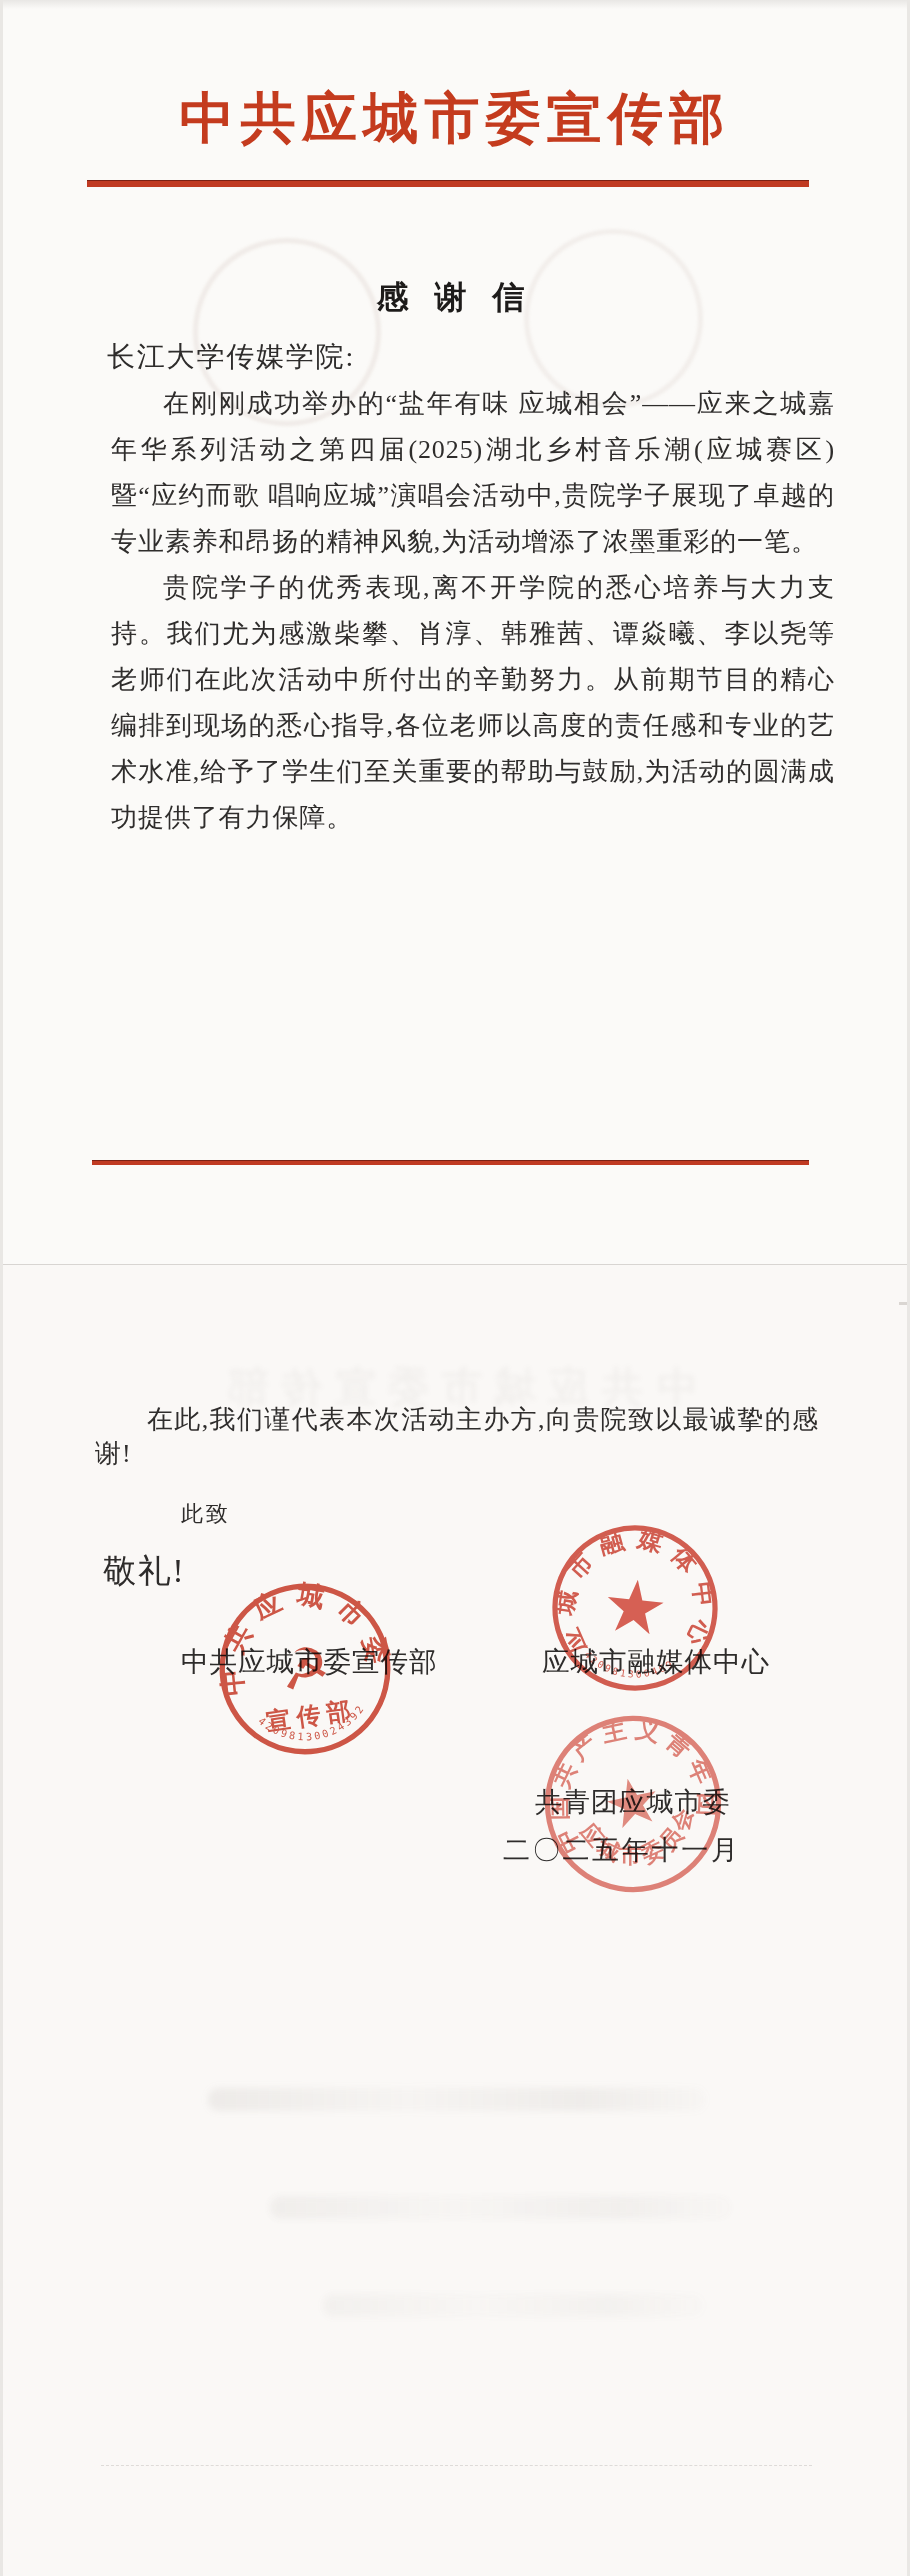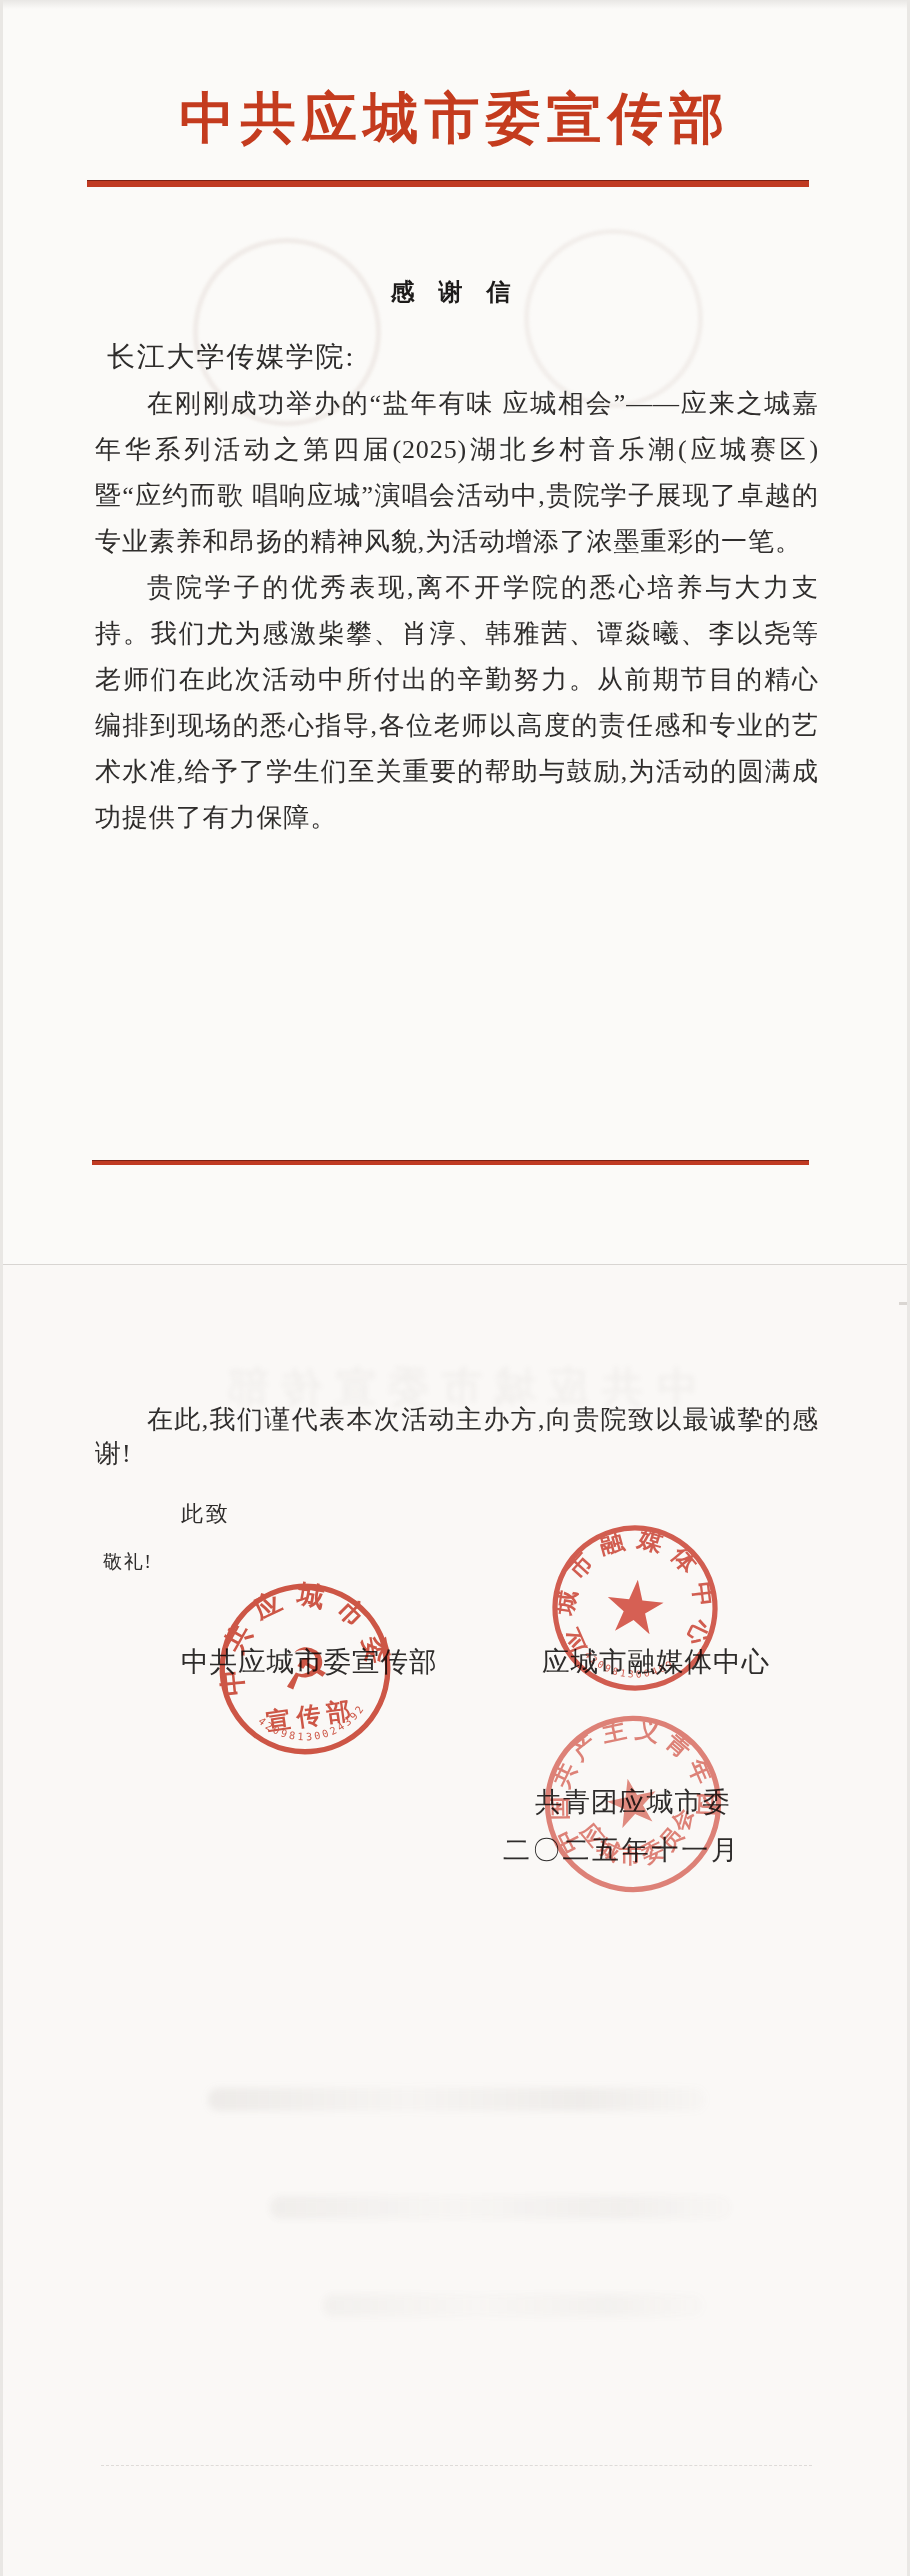--- a/index.html
+++ b/index.html
@@ -14,25 +14,25 @@
   
   .letterhead{
     position:absolute;top:82px;left:0;width:100%;text-align:center;
     font-size:55px;font-weight:bold;letter-spacing:6.2px;color:#c43b1e;white-space:nowrap;
   }
   .red-rule{position:absolute;height:6.2px;background:#c03a22;border-top:1.8px solid #7c2114;}
   .rule-top{top:180px;left:84px;width:722px;}
   .rule-bottom{top:1160px;left:89px;width:717px;height:4.4px;}
   .doc-title{
     position:absolute;top:276px;left:0;width:100%;text-align:center;
-    font-size:24px;font-weight:bold;letter-spacing:9px;color:#1d1b1a;
+    font-size:32px;font-weight:bold;letter-spacing:9px;color:#1d1b1a;
   }
   .salutation{position:absolute;top:338px;left:104px;font-size:28px;letter-spacing:1.8px;}
   .body-block{
-    position:absolute;top:381px;left:92px;width:724px;
+    position:absolute;top:381px;left:108px;width:724px;
     font-size:26px;line-height:46px;text-align:justify;letter-spacing:0.9px;color:#2f2d2c;
   }
   .body-block p{margin:0;text-indent:2em;}
   .ghost-ring{position:absolute;border:5.3px solid rgba(185,160,150,.16);border-radius:50%;
     filter:blur(1.8px);}
   .ghost-ring.g1{left:190px;top:238px;width:178px;height:178px;}
   .ghost-ring.g2{left:521px;top:229px;width:169px;height:169px;border-color:rgba(185,160,150,.12);}
   
   .page-split{position:absolute;top:1264px;left:0;width:911px;height:0.9px;background:#d8d5d2;}
   .page2-bg{position:absolute;top:1265px;left:0;width:911px;height:1311px;background:#faf8f6;}
@@ -42,21 +42,21 @@
     position:absolute;top:1360px;left:0;width:100%;text-align:center;
     font-size:41px;font-weight:bold;letter-spacing:12.4px;color:#8c8782;
     transform:scaleX(-1);opacity:.07;filter:blur(2.7px);white-space:nowrap;
   }
   .p2-paragraph{
     position:absolute;top:1403px;left:92px;width:724px;
     font-size:26px;line-height:34px;text-align:justify;letter-spacing:0.9px;color:#2f2d2c;
   }
   .p2-paragraph p{margin:0;text-indent:2em;}
   .closing{position:absolute;top:1499px;left:178px;font-size:22px;letter-spacing:2.7px;}
-  .salute{position:absolute;top:1549px;left:100px;font-size:19px;letter-spacing:1.8px;}
+  .salute{position:absolute;top:1549px;left:100px;font-size:33px;letter-spacing:1.8px;}
   .sig-label{position:absolute;font-size:27.6px;letter-spacing:0.9px;color:#2e2c2b;z-index:2;white-space:nowrap;}
   .sig1{top:1643px;left:178px;}
   .sig2{top:1643px;left:539px;}
   .sig3{top:1784px;left:532px;font-size:27px;}
   .date-line{position:absolute;top:1832px;left:500px;font-size:27px;letter-spacing:2.7px;z-index:2;white-space:nowrap;}
   .seal{position:absolute;z-index:3;mix-blend-mode:multiply;opacity:.92;}
   .seal svg{display:block;}
   .seal1{left:213px;top:1580px;transform:rotate(-8deg);}
   .seal2{left:545px;top:1521px;transform:rotate(6deg);}
   .seal3{left:535px;top:1709px;transform:rotate(-12deg);opacity:.85;}

